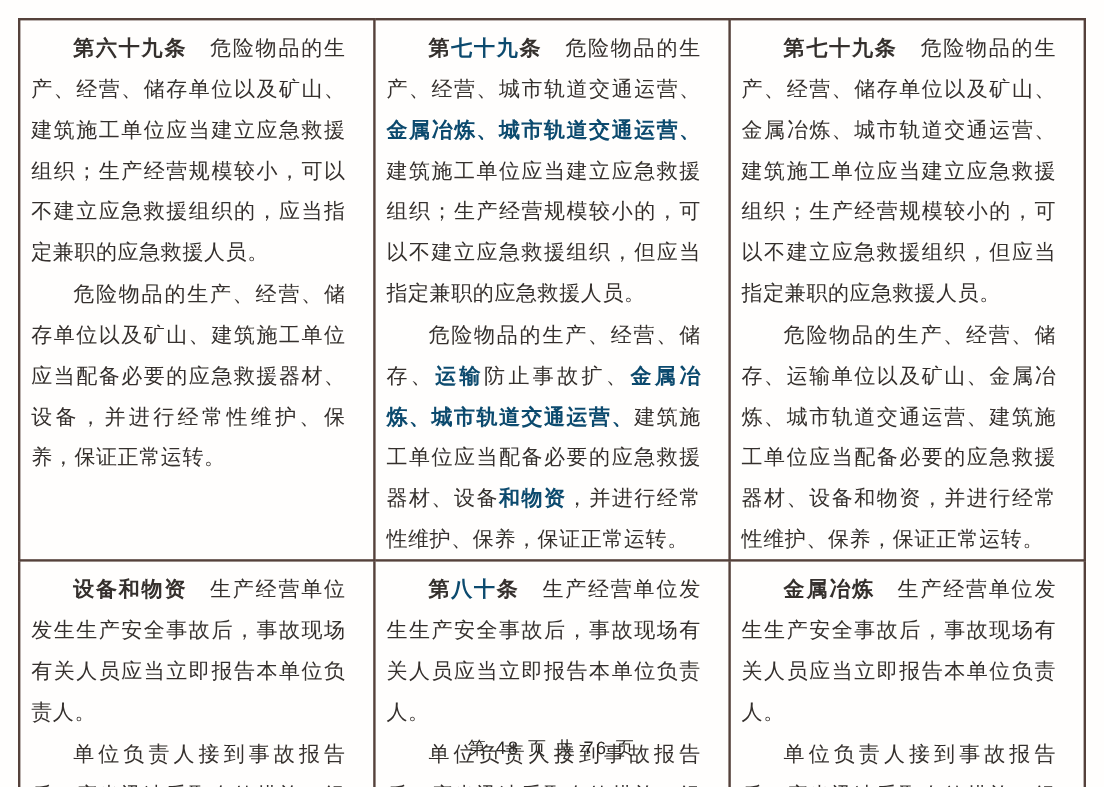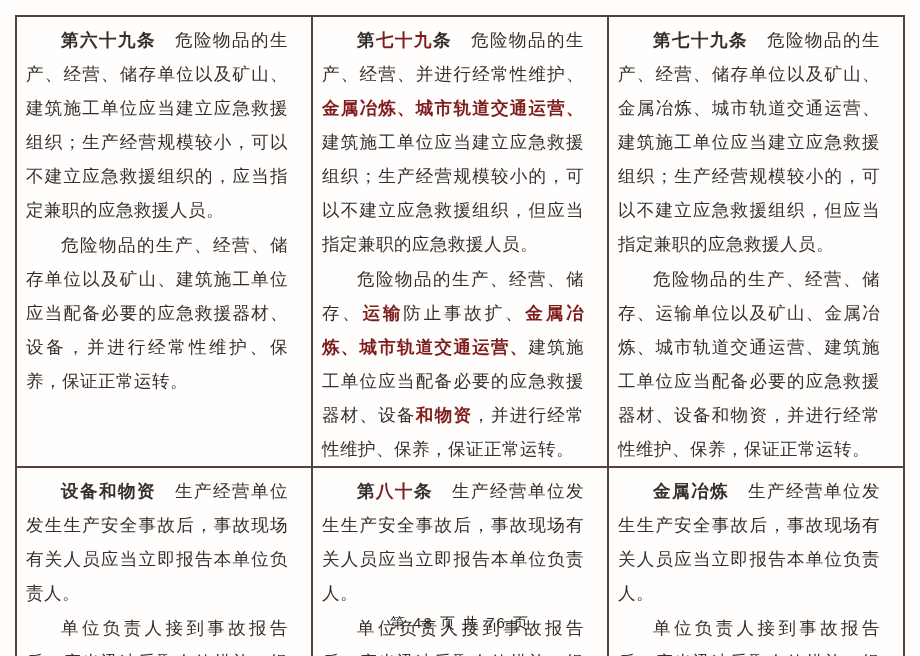--- a/index.html
+++ b/index.html
@@ -39,21 +39,21 @@
   tr.row-1 td { height: 366px; }
   tr.row-2 td { height: 196px; }
   .para {
     margin: 0;
     text-indent: 2em;
   }
   .para + .para {
     margin-top: 1px;
   }
   .seg-bold { font-weight: bold; }
-  .seg-red  { color: #7f1d1d; }
+  .seg-red  { color: #0c4a6e; }
   .footer {
     position: absolute;
     left: 0;
     width: 920px;
     top: 614px;
     text-align: center;
     font-size: 15px;
     color: #2b2825;
     letter-spacing: 2px;
   }
@@ -63,21 +63,21 @@
 
 <div class="page">
   <table class="law-table">
     <tbody id="table-body">
         <tr class="row-1">
           <td>
             <div class="para"><span class="seg-bold">第六十九条</span><span>　危险物品的生产、经营、储存单位以及矿山、建筑施工单位应当建立应急救援组织；生产经营规模较小，可以不建立应急救援组织的，应当指定兼职的应急救援人员。</span></div>
             <div class="para"><span>危险物品的生产、经营、储存单位以及矿山、建筑施工单位应当配备必要的应急救援器材、设备，并进行经常性维护、保养，保证正常运转。</span></div>
           </td>
           <td>
-            <div class="para"><span class="seg-bold">第</span><span class="seg-bold seg-red">七十九</span><span class="seg-bold">条</span><span>　危险物品的生产、经营、并进行经常性维护、</span><span class="seg-bold seg-red">金属冶炼、城市轨道交通运营、</span><span>建筑施工单位应当建立应急救援组织；生产经营规模较小的，可以不建立应急救援组织，但应当指定兼职的应急救援人员。</span></div>
+            <div class="para"><span class="seg-bold">第</span><span class="seg-bold seg-red">七十九</span><span class="seg-bold">条</span><span>　危险物品的生产、经营、城市轨道交通运营、</span><span class="seg-bold seg-red">金属冶炼、城市轨道交通运营、</span><span>建筑施工单位应当建立应急救援组织；生产经营规模较小的，可以不建立应急救援组织，但应当指定兼职的应急救援人员。</span></div>
             <div class="para"><span>危险物品的生产、经营、储存、</span><span class="seg-bold seg-red">运输</span><span>防止事故扩、</span><span class="seg-bold seg-red">金属冶炼、城市轨道交通运营、</span><span>建筑施工单位应当配备必要的应急救援器材、设备</span><span class="seg-bold seg-red">和物资</span><span>，并进行经常性维护、保养，保证正常运转。</span></div>
           </td>
           <td>
             <div class="para"><span class="seg-bold">第七十九条</span><span>　危险物品的生产、经营、储存单位以及矿山、金属冶炼、城市轨道交通运营、建筑施工单位应当建立应急救援组织；生产经营规模较小的，可以不建立应急救援组织，但应当指定兼职的应急救援人员。</span></div>
             <div class="para"><span>危险物品的生产、经营、储存、运输单位以及矿山、金属冶炼、城市轨道交通运营、建筑施工单位应当配备必要的应急救援器材、设备和物资，并进行经常性维护、保养，保证正常运转。</span></div>
           </td>
         </tr>
         <tr class="row-2">
           <td>
             <div class="para"><span class="seg-bold">设备和物资</span><span>　生产经营单位发生生产安全事故后，事故现场有关人员应当立即报告本单位负责人。</span></div>

